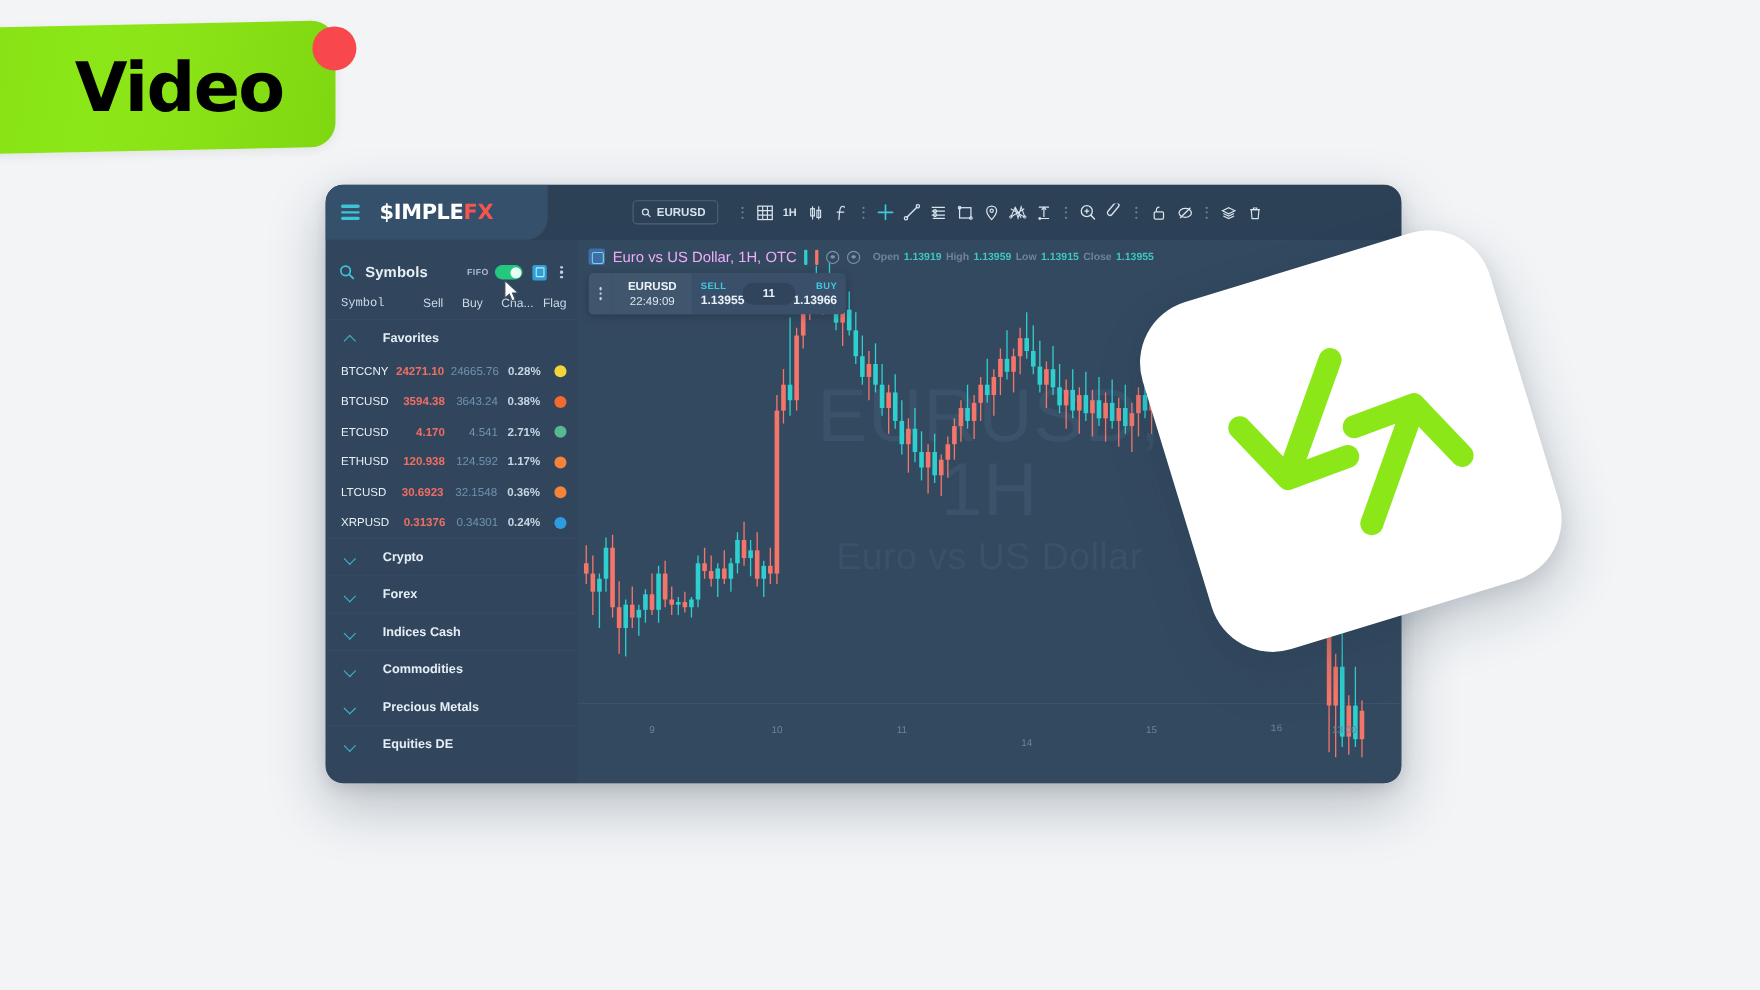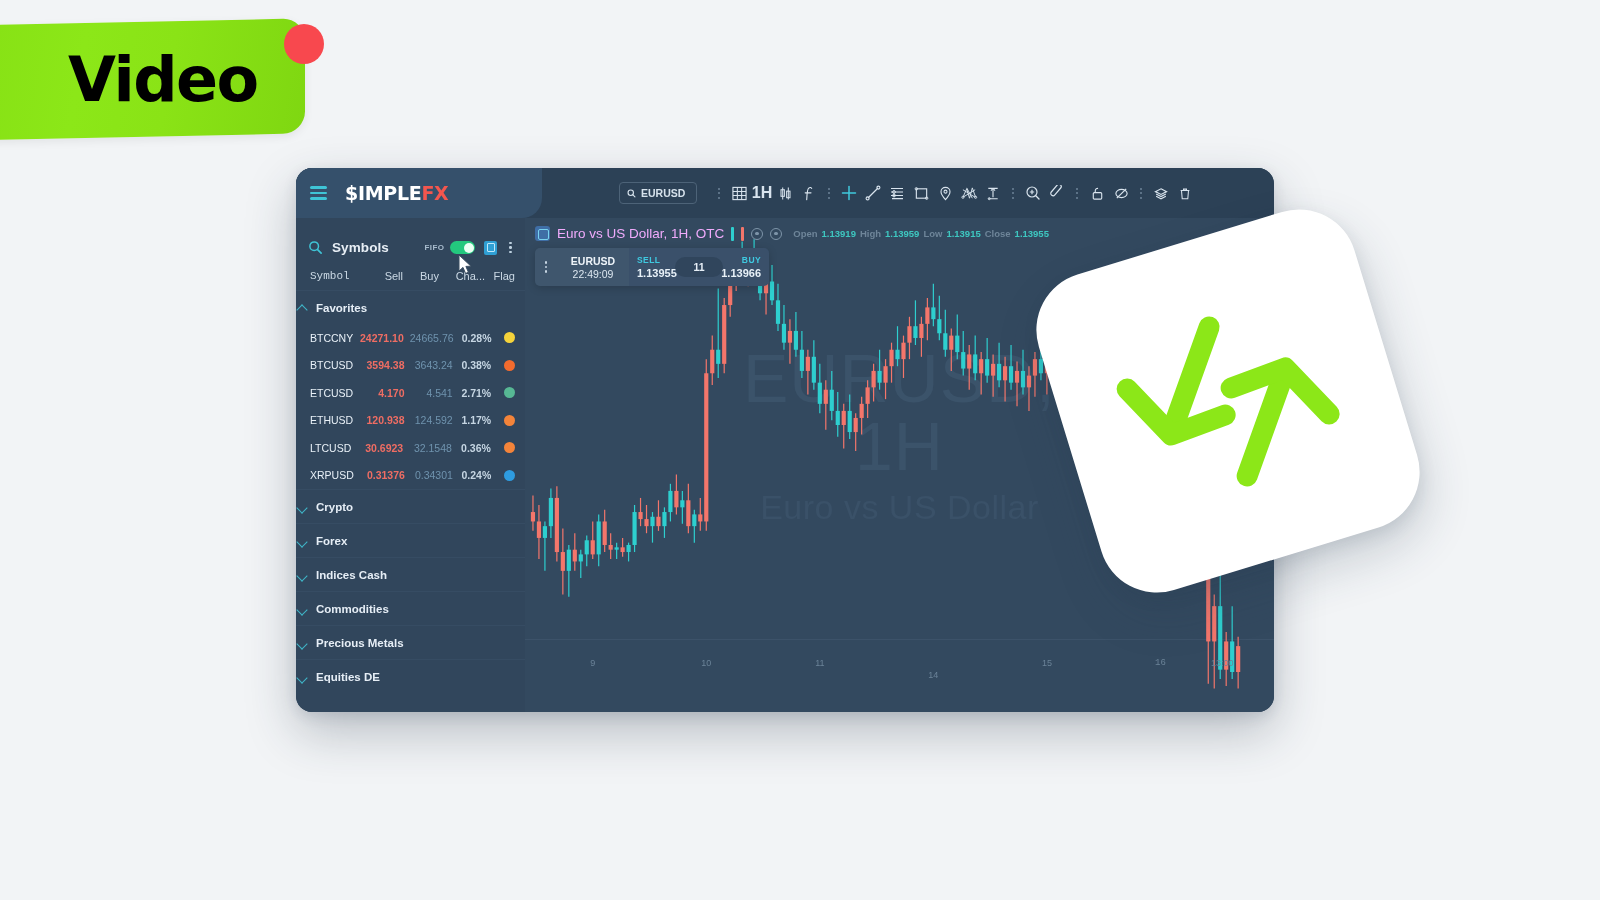--- a/index.html
+++ b/index.html
@@ -42,21 +42,21 @@
     overflow: hidden;
     display: flex; flex-direction: column;
   }
 
   
   #topbar {
     height: 50px; display: flex; align-items: center;
     background: #2c4156; flex: 0 0 50px; position: relative;
   }
   #brand-zone {
-    width: 246px; height: 50px; display: flex; align-items: center;
+    width: 202px; height: 50px; display: flex; align-items: center;
     gap: 18px; padding-left: 14px;
     background: #35506b;
     border-radius: 0 0 20px 0;
   }
   #hamburger { display:flex; flex-direction:column; gap:3px; cursor:pointer; }
   #hamburger i { display:block; width:17px; height:2.6px; background:#3fc4d6; border-radius:2px; }
   #logo { font-size: 19px; font-weight: 800; letter-spacing: -.3px; font-family:"DejaVu Sans",sans-serif; }
   #logo .w { color: #ffffff; }
   #logo .o { color: #f4564e; }
 
@@ -65,21 +65,21 @@
     width: 78px; height: 22px;
     border: 1px solid #4d6378; border-radius: 4px;
     display: flex; align-items: center; gap: 5px;
     padding: 0 7px; color: #d6e2ec; font-size: 10.5px; font-weight:600;
   }
   .dots-sep { display:flex; flex-direction:column; gap:2.5px; margin:0 7px; }
   .dots-sep i { width:2px;height:2px;border-radius:50%;background:#6d8399; display:block;}
   #toolbar { display:flex; align-items:center; margin-left: 14px; gap: 0; }
   .tb-icon { width: 24px; height: 24px; display:flex; align-items:center; justify-content:center; cursor:pointer; }
   .tb-icon svg { display:block; }
-  .tb-label { color:#d9e4ee; font-size:16px; font-weight:700; }
+  .tb-label { color:#d9e4ee; font-size:10px; font-weight:700; }
 
   
   #app-body { flex:1; display:flex; min-height:0; }
 
   
   #sidebar { width: 229px; background:#31465c; display:flex; flex-direction:column; flex:0 0 229px; }
   #symbols-head { height: 44px; display:flex; align-items:center; padding:15px 10px 0 12px; gap:9px; }
   #symbols-head .title { color:#e7eef5; font-size:13.5px; font-weight:600; letter-spacing:.1px; flex:1; }
   .fifo-wrap { display:flex; align-items:center; gap:6px; }
   .fifo-lbl { color:#a8bccd; font-size:8px; font-weight:800; letter-spacing:.4px; }
@@ -91,21 +91,21 @@
   .kebab i { width:2.6px;height:2.6px;border-radius:50%;background:#bdd0df; display:block;}
 
   #col-head { height: 28px; display:flex; align-items:center; padding: 0 10px 0 14px; color:#cbd9e5; font-size:11px; }
   #col-head .c-sym { flex:1;font-family:Liberation Mono, monospace; }
   #col-head .c-sell { width:48px; text-align:right; }
   #col-head .c-buy { width:36px; text-align:right; padding-left:8px;}
   #col-head .c-cha { width:46px; text-align:right; }
   #col-head .c-flag { width:30px; text-align:right; }
 
   .group-row {
-    height: 34px; display:flex; align-items:center; gap:7px; padding-left:0;
+    height: 34px; display:flex; align-items:center; gap:23px; padding-left:16px;
     border-top:1px solid #3a506799; color:#e6eef6; font-size:11.5px; font-weight:700;
   }
   .chev { width:13px;height:13px; position:relative; flex:0 0 13px;}
   .chev::before {
     content:""; position:absolute; left:2px; top:3.5px; width:7px;height:7px;
     border-left:1.8px solid #3fb7c9; border-bottom:1.8px solid #3fb7c9;
     transform: rotate(-45deg);
   }
   .chev.up::before { transform: rotate(135deg); top:5px; }
 

